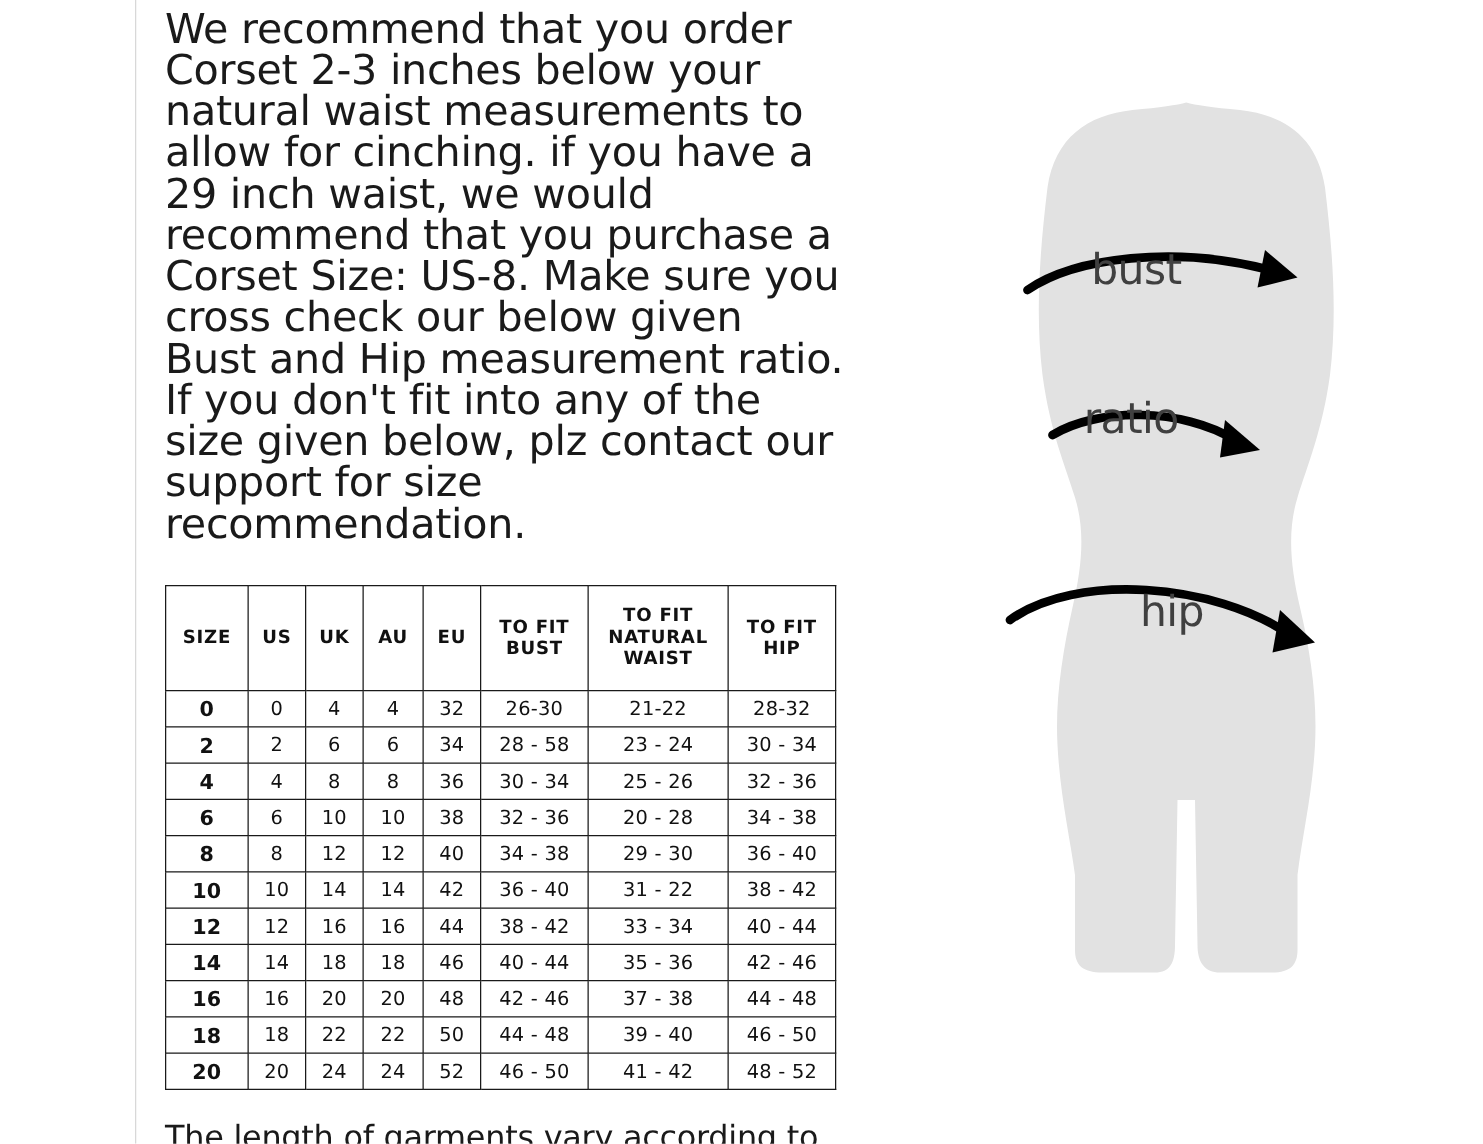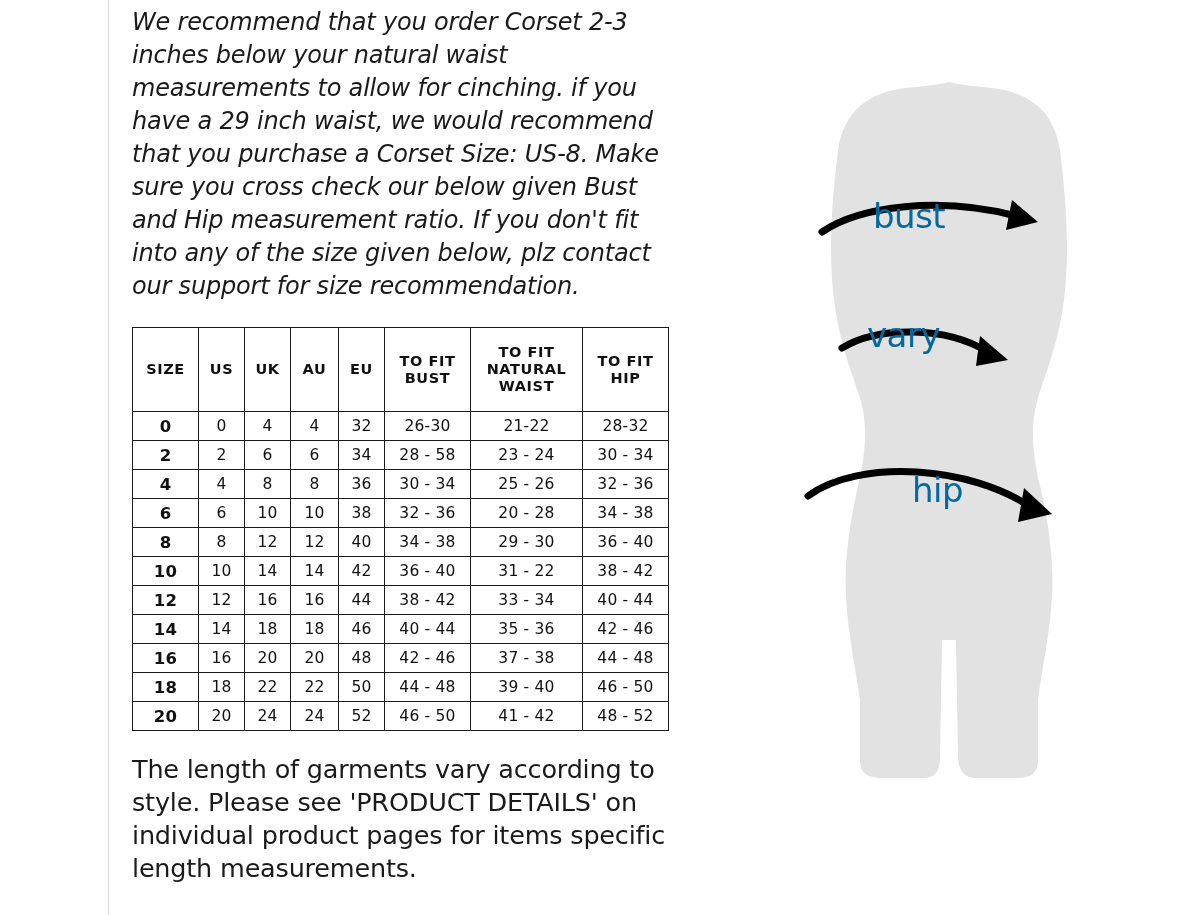--- a/index.html
+++ b/index.html
@@ -32,28 +32,27 @@
     background: #d8d8d8;
   }
   .content {
     position: absolute;
     left: 132px;
     top: 0;
     width: 560px;
     height: 915px;
   }
   .intro-text {
-    font-size: 24px;
+    font-size: 33px;
     line-height: 33px;
     letter-spacing: -0.2px;
     color: #1a1a1a;
     margin-top: 6px;
     width: 545px;
     font-family: "DejaVu Sans", "Liberation Sans", sans-serif;
-    font-style: italic;
   }
   .size-table {
     margin-top: 16px;
     border-collapse: collapse;
     width: 536px;
     table-layout: fixed;
   }
   .size-table th, .size-table td {
     border: 1px solid #1a1a1a;
     text-align: center;
@@ -104,21 +103,21 @@
     left: 760px;
     top: 0;
     width: 420px;
     height: 915px;
   }
   .figure svg { display: block; }
   .fig-label {
     position: absolute;
     font-family: "DejaVu Sans", "Liberation Sans", sans-serif;
     font-size: 34px;
-    color: #0369a1;
+    color: #404040;
     letter-spacing: -0.5px;
   }
   .lbl-bust  { left: 113px; top: 196px; }
   .lbl-waist { left: 107px; top: 315px; }
   .lbl-hip   { left: 134px; top: 470px; margin-left: 18px; }
 </style>
 </head>
 <body>
 
 <div class="page">
@@ -303,17 +302,17 @@
       <polygon points="252,200 278,222 246,230" fill="#000"></polygon>
 
       <path d="M 82 348 C 118 326, 186 326, 228 352" fill="none" stroke="#000" stroke-width="7" stroke-linecap="round"></path>
       <polygon points="220,336 248,360 216,366" fill="#000"></polygon>
 
       <path d="M 48 496 C 100 458, 212 466, 272 508" fill="none" stroke="#000" stroke-width="7" stroke-linecap="round"></path>
       <polygon points="264,488 292,514 258,522" fill="#000"></polygon>
     </svg>
 
     <div class="fig-label lbl-bust">bust</div>
-    <div class="fig-label lbl-waist">vary</div>
+    <div class="fig-label lbl-waist">ratio</div>
     <div class="fig-label lbl-hip">hip</div>
   </div>
 
 </div>
 
 </body></html>

